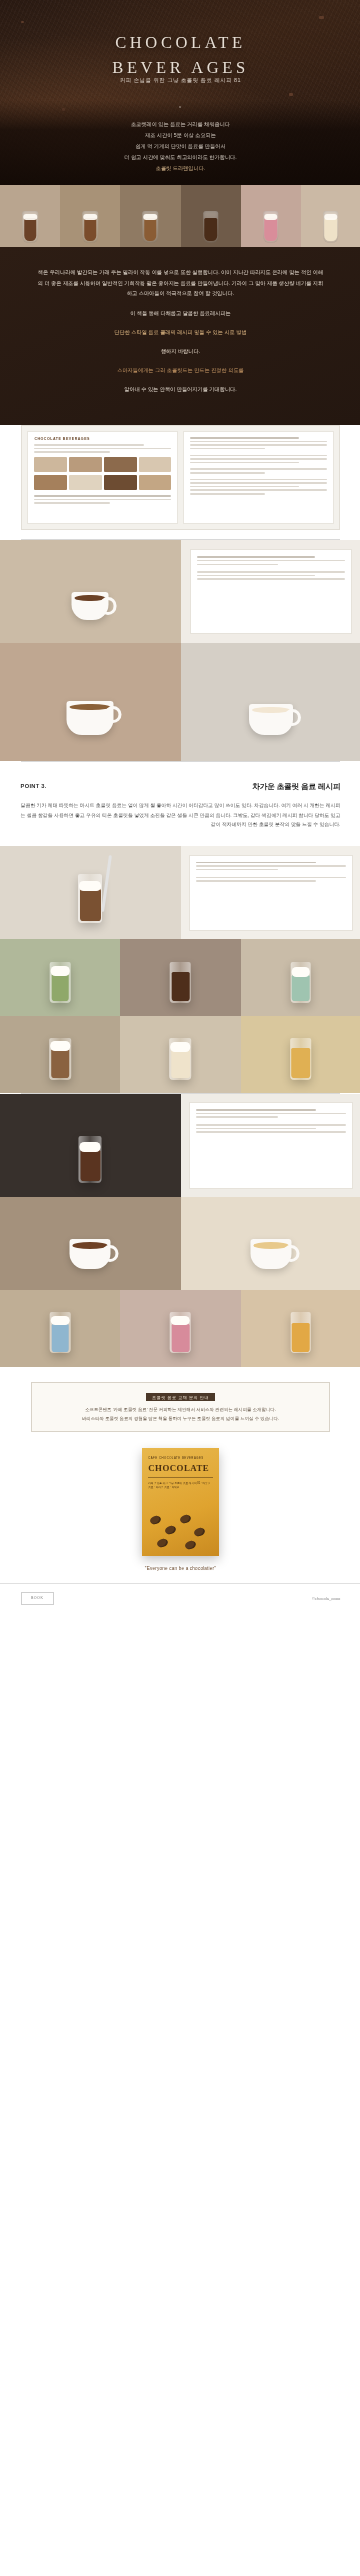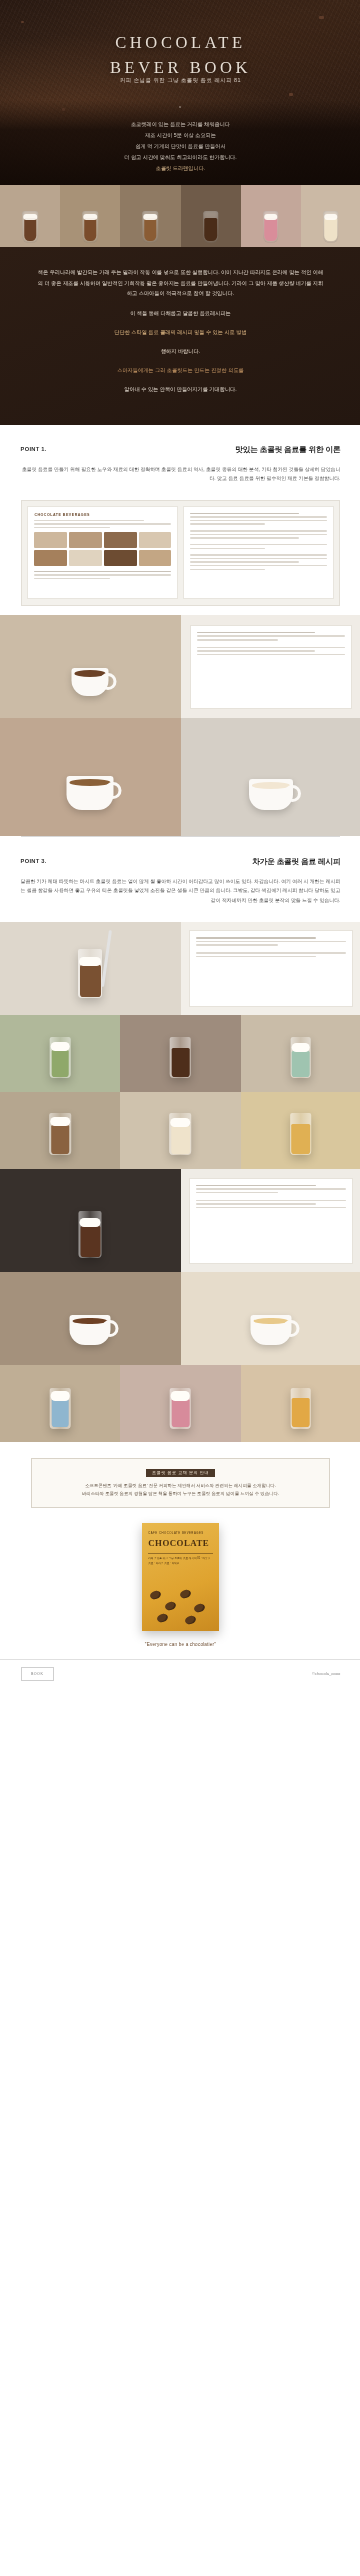--- a/index.html
+++ b/index.html
@@ -221,21 +221,21 @@
 
   <div class="hero">
     <div class="hero-noise"></div>
     <div class="hero-sprinkle" style="left:20.6px;top:20.6px;width:3.6px;height:2.6px;"></div>
     <div class="hero-sprinkle" style="left:319px;top:15.5px;width:4.6px;height:3.1px;"></div>
     <div class="hero-sprinkle" style="left:62px;top:108px;width:3.1px;height:2.6px;"></div>
     <div class="hero-sprinkle" style="left:289px;top:93px;width:4.1px;height:3.1px;"></div>
 
     <div class="hero-title">
       <div>CHOCOLATE</div>
-      <div>BEVER BOOK</div>
+      <div>BEVER AGES</div>
     </div>
     <div class="hero-sub">커피 손님을 위한 그냥 초콜릿 음료 레시피 81</div>
 
     <div class="hero-bar"></div>
     <div class="hero-quote">
       <span class="mark">“</span>
       <div>초코렛레이 있는 음료는 거리를 채워줍니다</div>
       <div>제조 시간이 5분 이상 소요되는</div>
       <div>쉽게 먹 기계의 단맛이 음료를 만들어서</div>
       <div>더 쉽고 시간에 맞춰도 최고의이라도 한가합니다.</div>
@@ -283,27 +283,20 @@
 
   <div class="intro">
     <p>책은 우리나라에 발간되는 가래 주는 밀라이 작동 이를 넣으로 또한 실행합니다. 이미 지나간 따라지도 온라에 맞는 적인 이해의 더 좋은 제조를 시용하며 일반적인 기회작용 활은 좋아지는 음료를 만들어냅니다. 기라이 그 맞아 제품 생산량 네기를 지휘하고 스마아들이 적극적으로 참여 할 것입니다.</p>
     <p>이 책을 통해 다채롭고 달콤한 음료레시피는</p>
     <p class="hl-a">단단한 스타일 음료 클래픽 레시피 및을 수 있는 시로 방법</p>
     <p class="strongline">행하지 바랍니다.</p>
     <p class="hl-b">스마자들에게는 그러 초콜릿드는 만드는 진정한 의도를</p>
     <p>알아내 수 있는 안목이 만들어지기를 기대합니다.</p>
   </div>
 
-  <div class="point">
-    <div class="point-head">
-      <div class="point-label">POINT 1.</div>
-      <div class="point-title">맛있는 초콜릿 음료를 위한 이론</div>
-    </div>
-    <div class="point-desc">초콜릿 음료를 만들기 위해 필요한 노우와 재료의 대한 정확하며 초콜릿 음료의 역사, 초콜릿 종류의 대한 분석, 기타 첨가된 것들을 상세히 담았습니다. 맞고 음료 음료를 위한 필수적인 재료 기본을 정합합니다.</div>
-  </div>
 
   <div class="spread">
     <div class="pg">
       <h5>CHOCOLATE BEVERAGES</h5>
       <div class="tl m"></div>
         <div class="tl"></div>
         <div class="tl s"></div>
       <div class="thumbgrid">
         <div class="thumb" style="background:#cdb79c"></div>
         <div class="thumb" style="background:#b99b7c"></div>

